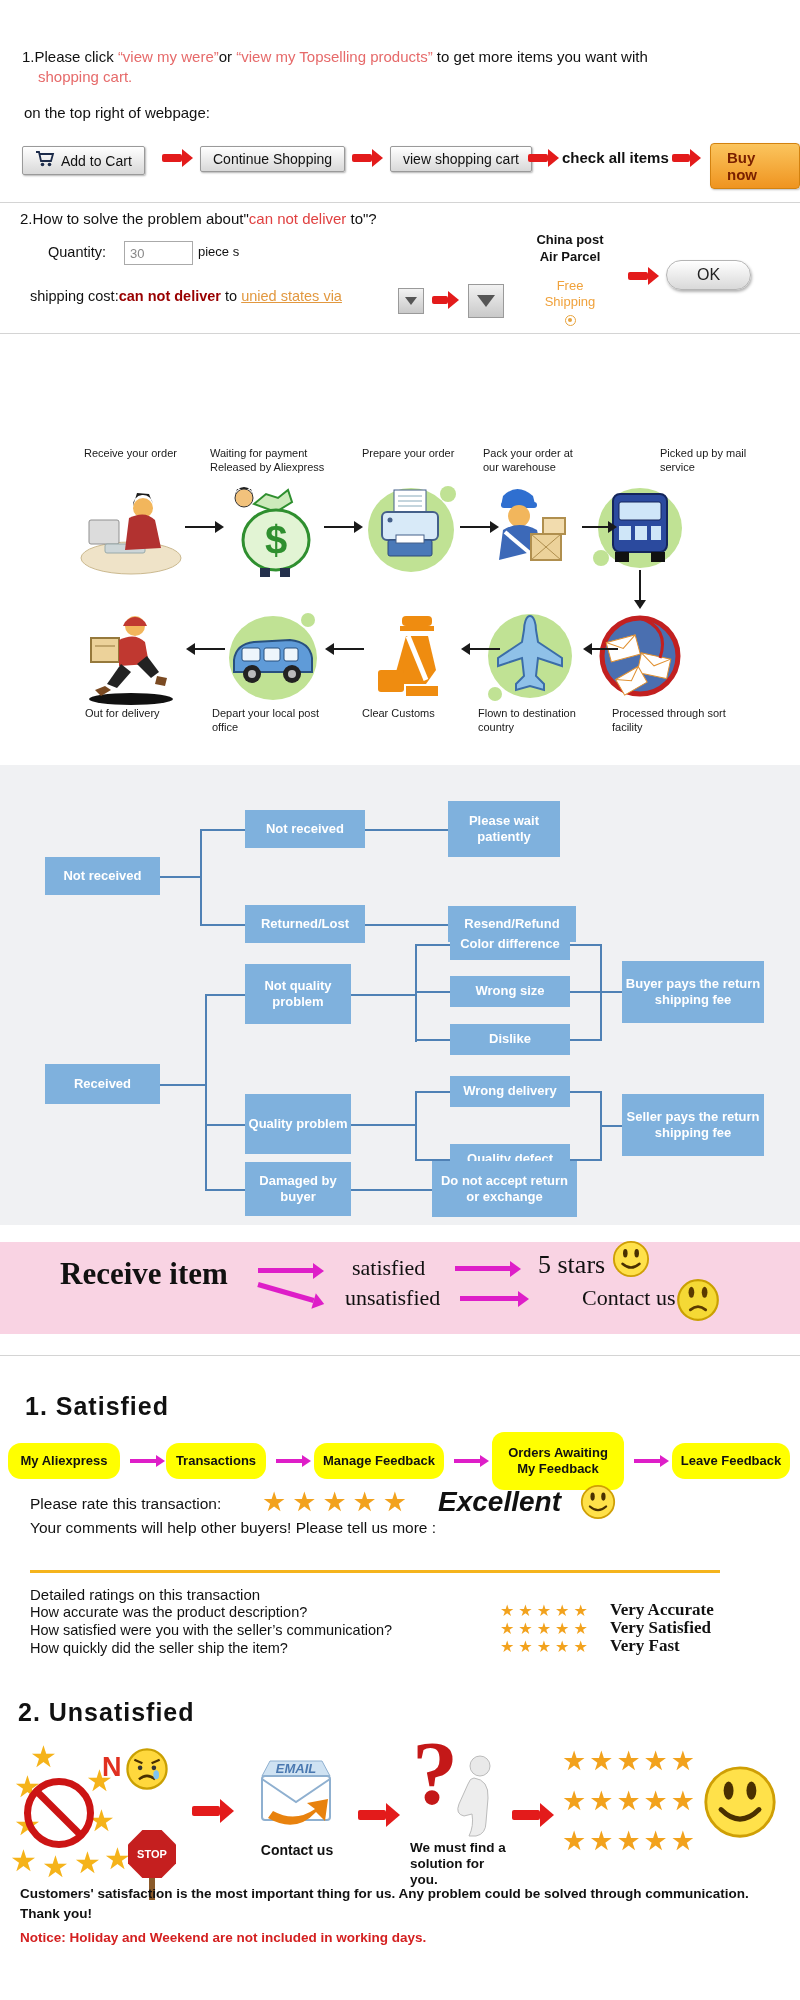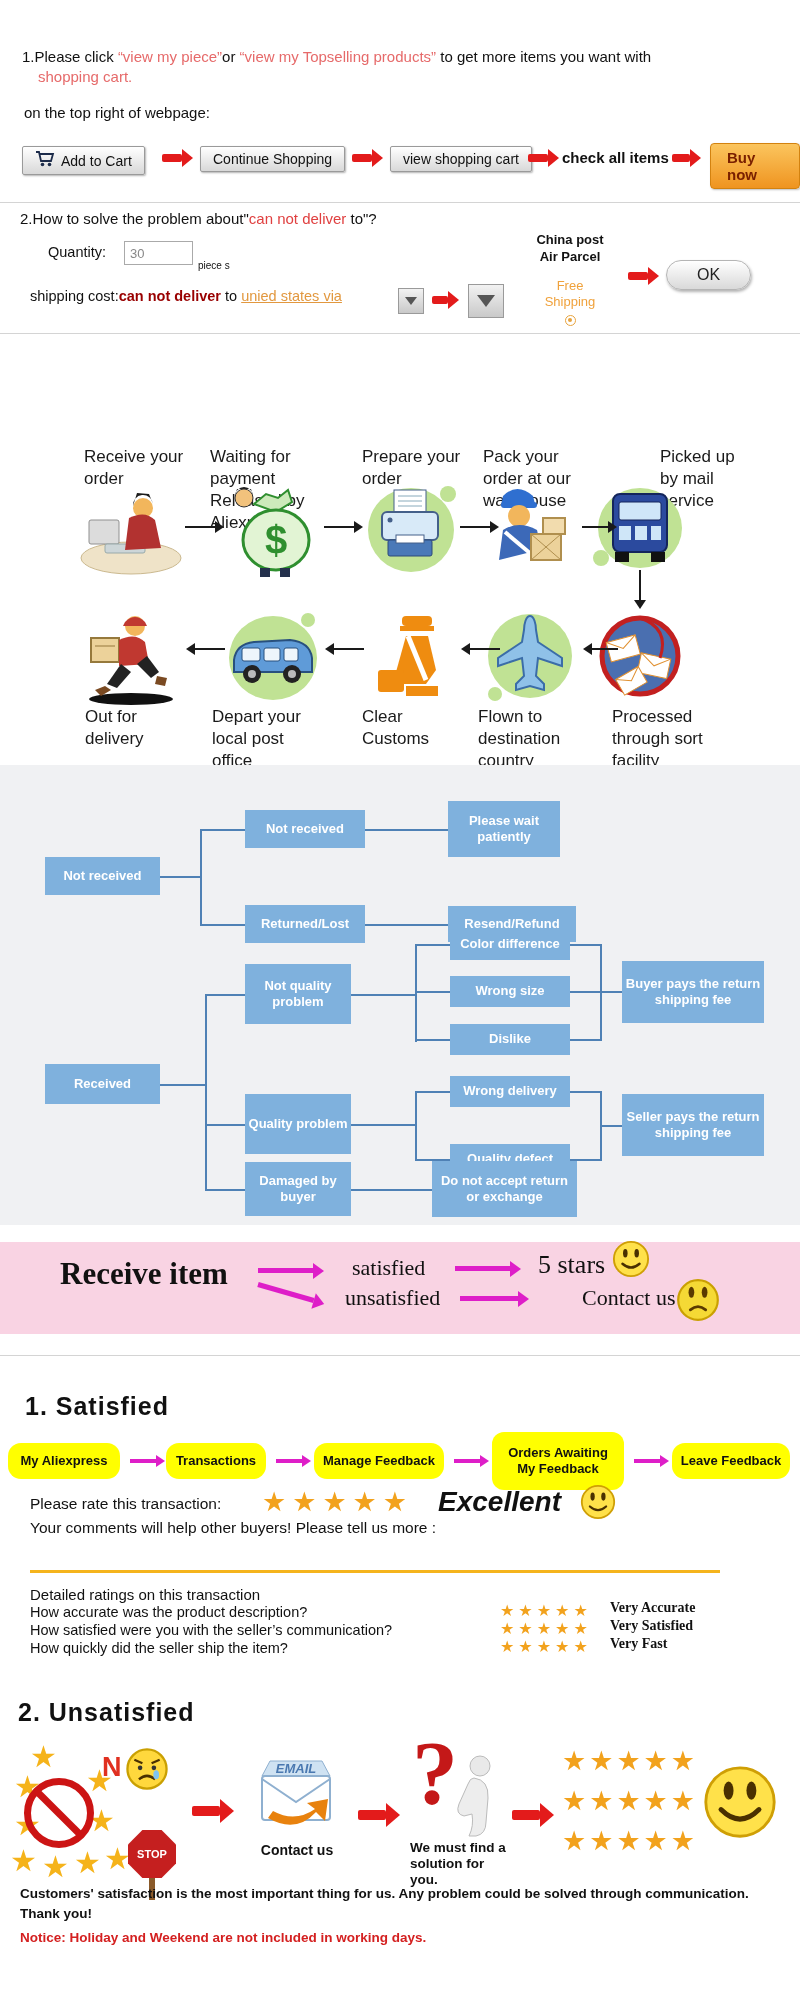--- a/index.html
+++ b/index.html
@@ -41,57 +41,57 @@
   .blk-arrow-r::after { content:""; position:absolute; left:100%; top:-5px;
     border-top:6px solid transparent; border-bottom:6px solid transparent; border-left:9px solid #1a1a1a; }
   .blk-arrow-l { position:absolute; background:#1a1a1a; height:2px; }
   .blk-arrow-l::before { content:""; position:absolute; right:100%; top:-5px;
     border-top:6px solid transparent; border-bottom:6px solid transparent; border-right:9px solid #1a1a1a; }
   .blk-arrow-d { position:absolute; background:#1a1a1a; width:2px; }
   .blk-arrow-d::after { content:""; position:absolute; top:100%; left:-5px;
     border-left:6px solid transparent; border-right:6px solid transparent; border-top:9px solid #1a1a1a; }
 
   
-  .step-label { position:absolute; font-size:17px; color:#1a1a1a; line-height:1.3; }
+  .step-label { position:absolute; font-size:11px; color:#1a1a1a; line-height:1.3; }
 
   
   .fc-bg { position:absolute; left:0; top:765px; width:800px; height:460px; background:#f0f1f3; }
   .fc-box { position:absolute; background:#7fb1dd; color:#fff; font-weight:bold; font-size:13px;
     display:flex; align-items:center; justify-content:center; text-align:center; line-height:1.25; padding:2px; box-sizing:border-box; }
   .fc-h { position:absolute; height:2px; background:#4f81b5; }
   .fc-v { position:absolute; width:2px; background:#4f81b5; }
 
   
   .pink-band { position:absolute; left:0; top:1242px; width:800px; height:92px; background:#f9d3e3; }
   .serif { font-family:"Liberation Serif", serif; }
 
   
   .pill { position:absolute; background:#ffff00; border-radius:13px; font-weight:bold; font-size:13px;
     display:flex; align-items:center; justify-content:center; text-align:center; line-height:1.25; padding:0 8px; box-sizing:border-box; }
   .stars { color:#f2a21d; letter-spacing:4px; }
   .q-row { position:absolute; font-size:14.5px; color:#111; }
-  .answer { position:absolute; font-family:"Liberation Serif", serif; font-weight:bold; font-size:14px; }
+  .answer { position:absolute; font-family:"Liberation Serif", serif; font-weight:bold; font-size:17px; }
 
   
   .no-sign { position:absolute; width:56px; height:56px; border:7px solid #cc1414; border-radius:50%; }
   .no-sign::after { content:""; position:absolute; left:-6px; top:24px; width:66px; height:7px;
     background:#cc1414; transform:rotate(45deg); }
   .stop-octagon { position:absolute; width:48px; height:48px; background:#c51f1f; color:#fff;
     font-weight:bold; font-size:11px; display:flex; align-items:center; justify-content:center;
     clip-path:polygon(30% 0,70% 0,100% 30%,100% 70%,70% 100%,30% 100%,0 70%,0 30%); }
   .star-glyph { position:absolute; color:#f5b31a; font-size:30px; line-height:1; }
   .grid-star { color:#f2a21d; font-size:27px; line-height:1; position:absolute; }
 </style>
 </head>
 <body>
 
 <div class="page">
 
   <div class="abs nowrap" style="left:22px; top:48px; font-size:15px;">
-    <span>1.Please click </span><span class="redlink">“view my piece”</span><span>or </span><span class="redlink">“view my Topselling products”</span><span> to get more items you want with</span>
+    <span>1.Please click </span><span class="redlink">“view my were”</span><span>or </span><span class="redlink">“view my Topselling products”</span><span> to get more items you want with</span>
   </div>
   <div class="abs redlink" style="left:38px; top:68px; font-size:15px;">shopping cart.</div>
   <div class="abs" style="left:24px; top:104px; font-size:15px;">on the top right of webpage:</div>
 
   <div class="gray-btn" style="left:22px; top:146px;">
     <span>
       <svg width="20" height="16" viewBox="0 0 20 16">
           <path d="M1 1 h3 l2 9 h10 l2 -7 h-13" fill="none" stroke="#1c2b4a" stroke-width="1.8"></path>
           <circle cx="7.5" cy="13.5" r="1.8" fill="#1c2b4a"></circle>
           <circle cx="14.5" cy="13.5" r="1.8" fill="#1c2b4a"></circle>
@@ -115,21 +115,21 @@
   </div>
 
   <div class="divider" style="top:202px;"></div>
 
   <div class="abs nowrap" style="left:20px; top:210px; font-size:15px;">
     <span>2.How to solve the problem about"</span><span style="color:#e04040;">can not deliver</span><span> to"?</span>
   </div>
 
   <div class="abs nowrap" style="left:48px; top:244px; font-size:14.5px;">Quantity:</div>
   <input class="abs" style="left: 124px; top: 241px; width: 60px; height: 20px; border: 1px solid rgb(170, 170, 170); font-size: 13px; color: rgb(136, 136, 136); padding-left: 5px;" value="30">
-  <div class="abs nowrap" style="left:198px; top:260px; font-size:10px;">piece s</div>
+  <div class="abs nowrap" style="left:198px; top:244px; font-size:13px;">piece s</div>
 
   <div class="abs nowrap" style="left:30px; top:288px; font-size:14.5px;">
     <span>shipping cost:</span><span style="color:#990000; font-weight:bold;">can not deliver</span><span> to </span><span style="color:#e2983f; text-decoration:underline;">unied states via</span>
   </div>
   <div class="dd-btn" style="left:398px; top:288px; width:24px; height:24px;">
     <span class="dd-tri"></span>
   </div>
   <div class="red-arrow" style="left:432px; top:296px; width:16px;"></div>
   <div class="dd-btn" style="left:468px; top:284px; width:34px; height:32px;">
     <span class="dd-tri big"></span>

